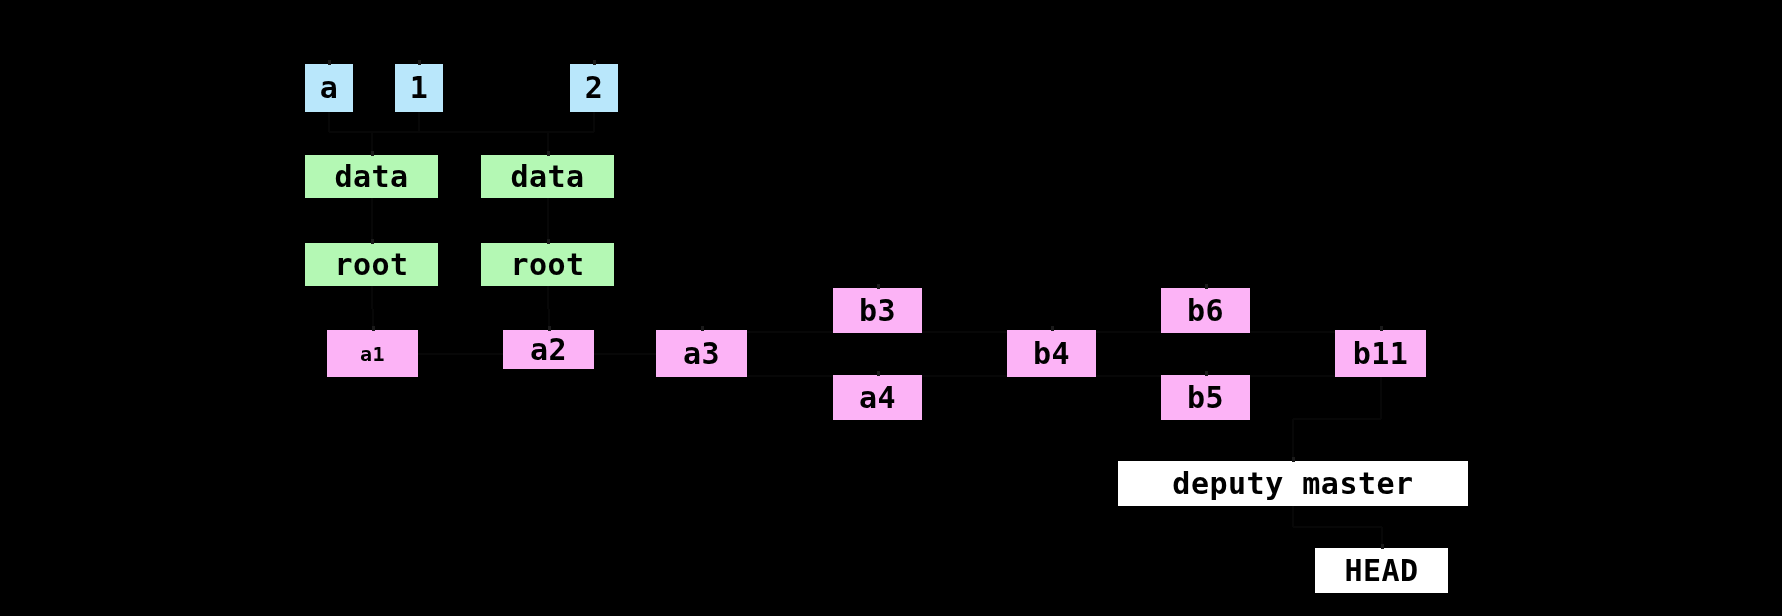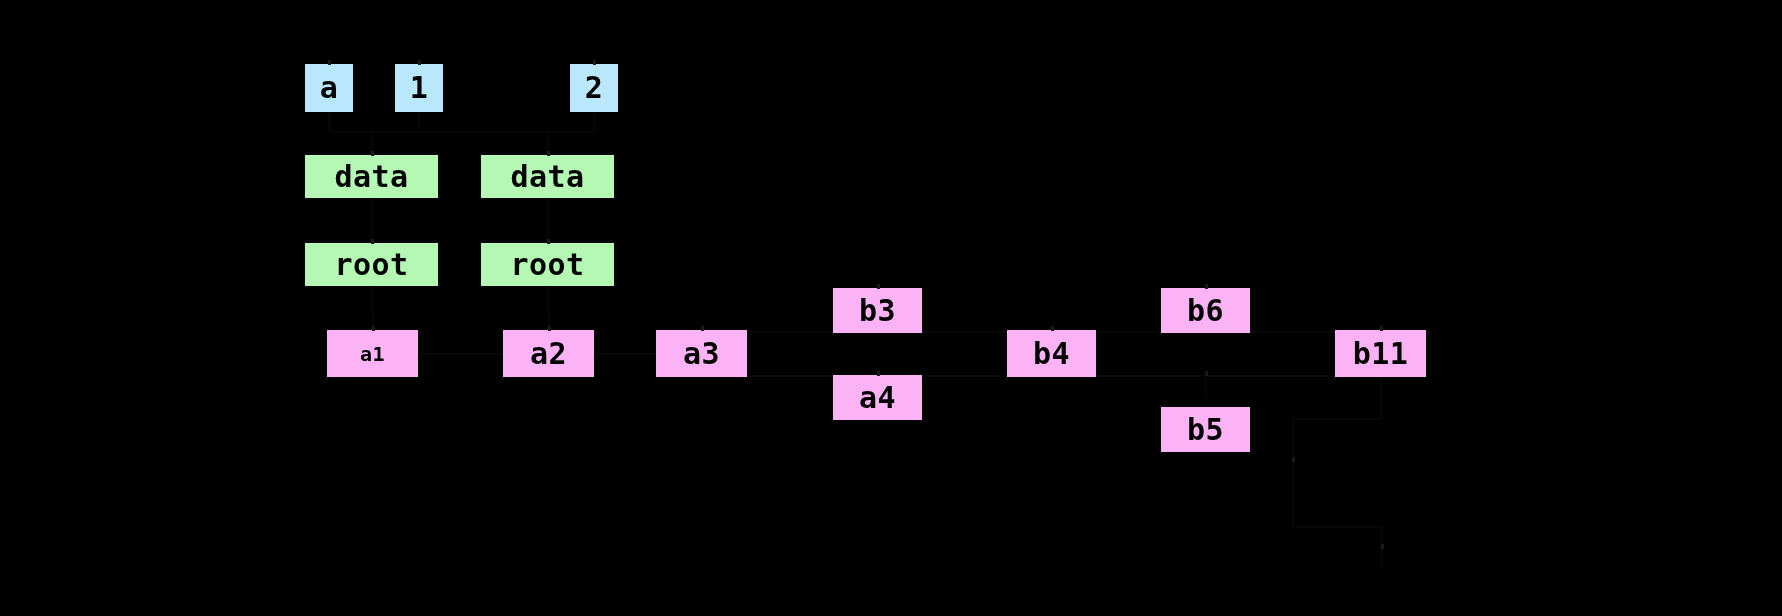--- a/index.html
+++ b/index.html
@@ -133,21 +133,21 @@
     </div>
     <div class="nub" style="left: 370.5px; top: 239px;"></div>
     <div class="node node-tree" style="left: 481px; top: 243px; width: 133px; height: 43px; font-size: 30px; color: rgb(0, 0, 0);">
       <span>root</span>
     </div>
     <div class="nub" style="left: 546.5px; top: 239px;"></div>
     <div class="node node-commit" style="left: 327px; top: 330px; width: 91px; height: 47px; font-size: 20px; color: rgb(0, 0, 0);">
       <span>a1</span>
     </div>
     <div class="nub" style="left: 371.5px; top: 326px;"></div>
-    <div class="node node-commit" style="left: 503px; top: 330px; width: 91px; height: 47px; font-size: 30px; color: rgb(0, 0, 0);">
+    <div class="node node-commit" style="left: 503px; top: 330px; width: 91px; height: 39px; font-size: 30px; color: rgb(0, 0, 0);">
       <span>a2</span>
     </div>
     <div class="nub" style="left: 547.5px; top: 326px;"></div>
     <div class="node node-commit" style="left: 656px; top: 330px; width: 91px; height: 47px; font-size: 30px; color: rgb(0, 0, 0);">
       <span>a3</span>
     </div>
     <div class="nub" style="left: 700.5px; top: 326px;"></div>
     <div class="node node-commit" style="left: 833px; top: 288px; width: 89px; height: 45px; font-size: 30px; color: rgb(0, 0, 0); text-align: right;">
       <span>b3</span>
     </div>
@@ -157,23 +157,29 @@
     </div>
     <div class="nub" style="left: 876.5px; top: 371px;"></div>
     <div class="node node-commit" style="left: 1007px; top: 330px; width: 89px; height: 47px; font-size: 30px; color: rgb(0, 0, 0);">
       <span>b4</span>
     </div>
     <div class="nub" style="left: 1050.5px; top: 326px;"></div>
     <div class="node node-commit" style="left: 1161px; top: 288px; width: 89px; height: 45px; font-size: 30px; color: rgb(0, 0, 0);">
       <span>b6</span>
     </div>
     <div class="nub" style="left: 1204.5px; top: 284px;"></div>
-    <div class="node node-commit" style="left: 1161px; top: 375px; width: 89px; height: 45px; font-size: 30px; color: rgb(0, 0, 0); margin-top: 32px;">
+    <div class="node node-commit" style="left: 1161px; top: 375px; width: 89px; height: 45px; font-size: 30px; color: rgb(0, 0, 0);">
       <span>b5</span>
     </div>
     <div class="nub" style="left: 1204.5px; top: 371px;"></div>
     <div class="node node-commit" style="left: 1335px; top: 330px; width: 91px; height: 47px; font-size: 30px; color: rgb(0, 0, 0);">
       <span>b11</span>
     </div>
     <div class="nub" style="left: 1379.5px; top: 326px;"></div>
+    <div class="node node-ref" style="left: 1118px; top: 461px; width: 350px; height: 45px; font-size: 30px; color: rgb(0, 0, 0);">
+      <span>deputy    master</span>
+    </div>
     <div class="nub" style="left: 1292px; top: 457px;"></div>
+    <div class="node node-ref" style="left: 1315px; top: 548px; width: 133px; height: 45px; font-size: 30px; color: rgb(0, 0, 0);">
+      <span>HEAD</span>
+    </div>
     <div class="nub" style="left: 1380.5px; top: 544px;"></div>
   </div>
 
 </body></html>

